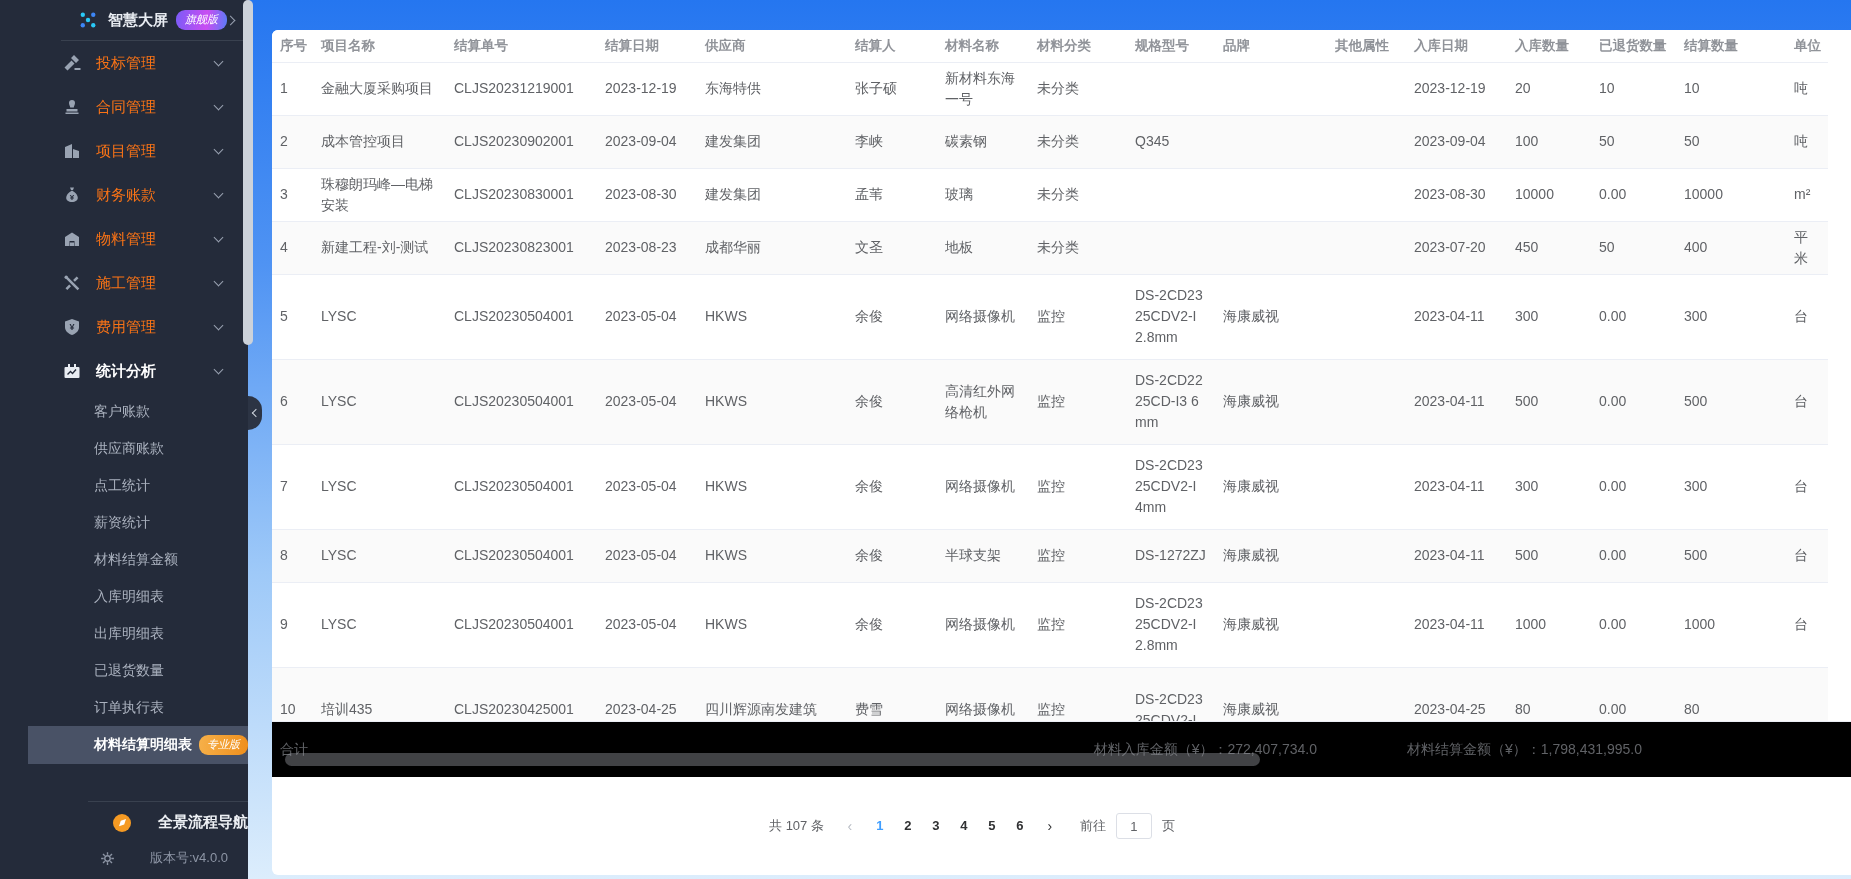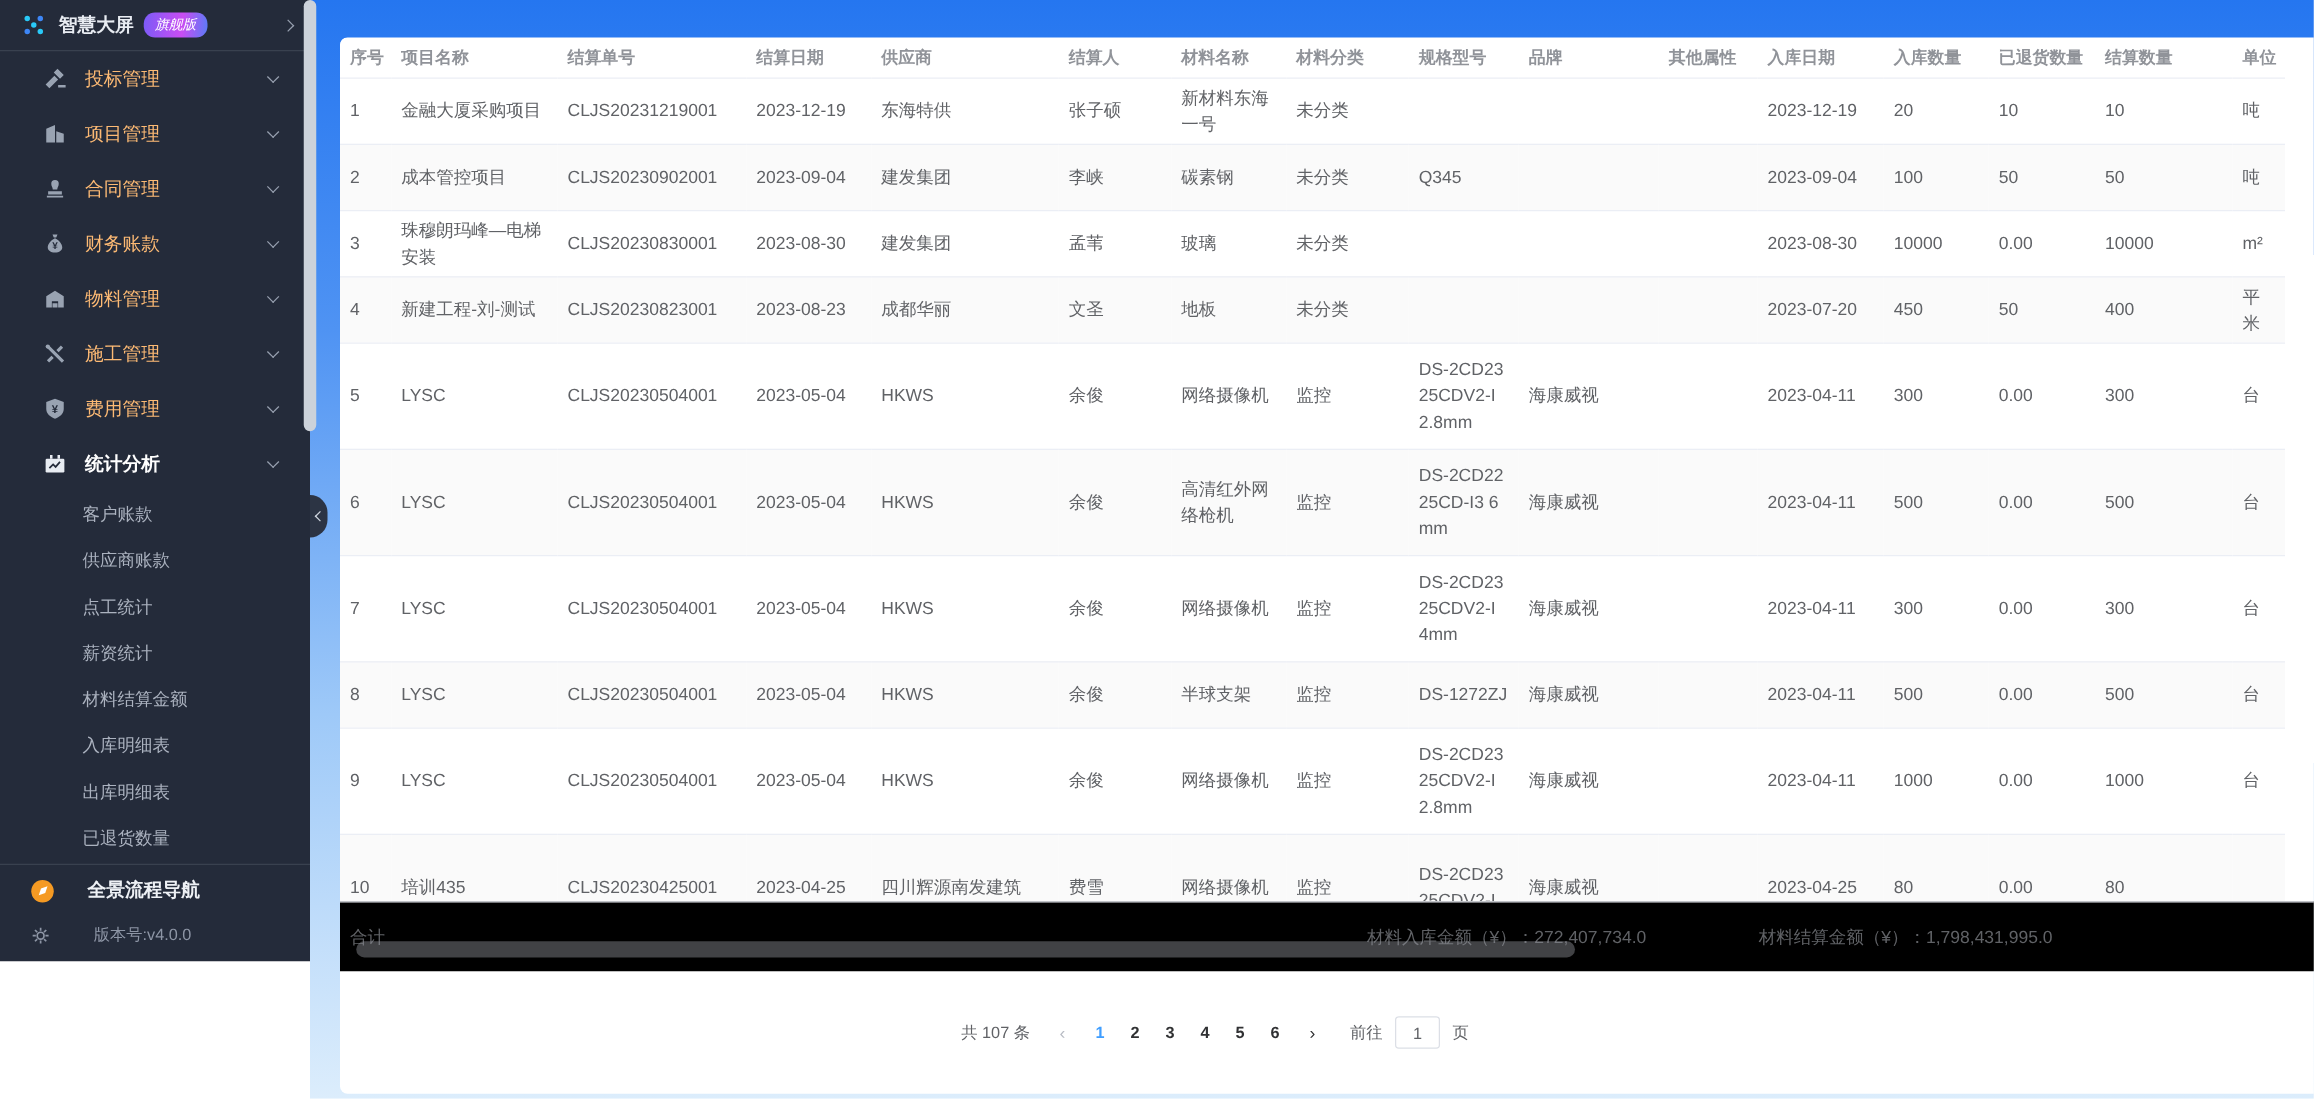--- a/index.html
+++ b/index.html
@@ -1,32 +1,32 @@
 <!DOCTYPE html>
 <html><head>
 <meta charset="utf-8">
 <style>
   * { margin:0; padding:0; box-sizing:border-box; }
   html,body { width:1851px; height:879px; overflow:hidden; }
   body { font-family:"Liberation Sans","DejaVu Sans",sans-serif; font-size:14px; }
   .app { display:flex; width:1851px; height:879px; }
 
   
-  .sidebar { position:relative; width:248px; height:769px; background:#242b3a; color:#ced3dc; flex:0 0 248px; display:flex; flex-direction:column; z-index:5; }
+  .sidebar { position:relative; width:248px; height:879px; background:#242b3a; color:#ced3dc; flex:0 0 248px; display:flex; flex-direction:column; z-index:5;align-items:flex-end; }
   .logo-row { height:41px; display:flex; align-items:center; padding:0 14px 0 18px; border-bottom:1px solid #39414f; flex:0 0 41px; cursor:pointer; }
   .logo-row .ttl { color:#e8ecf2; font-size:15px; font-weight:bold; margin-left:10px; white-space:nowrap; }
   .badge-flag { margin-left:8px; font-size:11px; font-style:italic; color:#fff; background:linear-gradient(95deg,#7b5bf7 0%,#c94df2 60%,#5a7bf7 100%); border-radius:9px; padding:2px 9px 3px; white-space:nowrap; }
   .chev { display:inline-block; width:7px; height:7px; border-right:1.5px solid #98a1b0; border-bottom:1.5px solid #98a1b0; }
   .chev.right { transform:rotate(-45deg); }
   .chev.down { transform:rotate(45deg); margin-top:-3px; }
   .logo-row .spacer, .m-item .spacer { flex:1; }
   .menu-scroll { flex:1 1 auto; overflow:hidden; }
   .m-item { height:44px; display:flex; align-items:center; padding:0 26px 0 22px; cursor:pointer; }
   .m-item .icon { width:20px; height:20px; margin-left:12px; flex:0 0 20px; }
-  .m-item .lbl { margin-left:14px; font-size:15px; color:#fdba74; white-space:nowrap; }
+  .m-item .lbl { margin-left:14px; font-size:15px; color:#f97316; white-space:nowrap; }
   .m-item.open .lbl { color:#fff; font-weight:bold; }
   .s-item { height:37px; display:flex; align-items:center; padding-left:66px; font-size:14px; color:#abb2bf; cursor:pointer; white-space:nowrap; }
   .s-item.active { height:38px; background:#495266; color:#fff; font-weight:bold; }
   .badge-pro { margin-left:7px; font-size:11px; font-style:italic; font-weight:normal; color:#fff; background:linear-gradient(95deg,#f6b049,#ef8f1c); border-radius:9px; padding:2px 8px 3px; white-space:nowrap; }
   .panorama { flex:0 0 42px; height:42px; display:flex; align-items:center; border-top:1px solid #39414f; padding-left:24px; cursor:pointer;gap:12px; }
   .panorama .lbl { margin-left:14px; color:#eef1f5; font-size:15px; font-weight:bold; }
   .version-bar { flex:0 0 36px; height:36px; display:flex; align-items:center; padding:0 20px 6px 24px; color:#8d95a5; font-size:13px; }
   .version-bar .vtxt { margin-left:34px; }
   .sb-thumb { position:absolute; left:243px; top:0; width:10px; height:345px; background:#ccd2da; border-radius:6px; z-index:9; }
   .collapse-tab { position:absolute; left:248px; top:396px; width:14px; height:34px; background:#2c3444; border-radius:0 17px 17px 0; display:flex; align-items:center; justify-content:center; cursor:pointer; z-index:9; }
@@ -86,31 +86,31 @@
       <div class="m-item">
         <svg class="icon" viewBox="0 0 20 20">
             <path fill="#99a3b2" d="M12 2l5 5-3 3-5-5zM9.5 7.5l3 3-7 7-3-3zM12.5 15h6v2h-6z"></path>
           </svg>
         <span class="lbl">投标管理</span>
         <span class="spacer"></span>
           <span class="chev down"></span>
       </div>
       <div class="m-item">
         <svg class="icon" viewBox="0 0 20 20">
+            <path fill="#99a3b2" d="M10 3a3 3 0 0 1 3 3c0 2-1.2 3-1.2 4.5H8.2C8.2 9 7 8 7 6a3 3 0 0 1 3-3zM4.5 12h11v2.5h-11zM3.5 15.5h13V17h-13z"></path>
+          </svg>
+        <span class="lbl">合同管理</span>
+        <span class="spacer"></span>
+          <span class="chev down"></span>
+      </div>
+      <div class="m-item">
+        <svg class="icon" viewBox="0 0 20 20">
             <path fill="#99a3b2" d="M3 17V6l7-3v14H3zm8 0V8l6 2v7h-6z"></path>
           </svg>
         <span class="lbl">项目管理</span>
-        <span class="spacer"></span>
-          <span class="chev down"></span>
-      </div>
-      <div class="m-item">
-        <svg class="icon" viewBox="0 0 20 20">
-            <path fill="#99a3b2" d="M10 3a3 3 0 0 1 3 3c0 2-1.2 3-1.2 4.5H8.2C8.2 9 7 8 7 6a3 3 0 0 1 3-3zM4.5 12h11v2.5h-11zM3.5 15.5h13V17h-13z"></path>
-          </svg>
-        <span class="lbl">合同管理</span>
         <span class="spacer"></span>
           <span class="chev down"></span>
       </div>
       <div class="m-item">
         <svg class="icon" viewBox="0 0 20 20">
             <path fill="#99a3b2" d="M8 2.5h4L11 5H9zM10 5.5c-4 2-5.8 5-5.8 7.3 0 2.6 2.3 4.2 5.8 4.2s5.8-1.6 5.8-4.2c0-2.3-1.8-5.3-5.8-7.3z"></path>
             <text x="10" y="14.5" font-size="8" fill="#242b3a" text-anchor="middle" font-weight="bold">¥</text>
           </svg>
         <span class="lbl">财务账款</span>
         <span class="spacer"></span>

